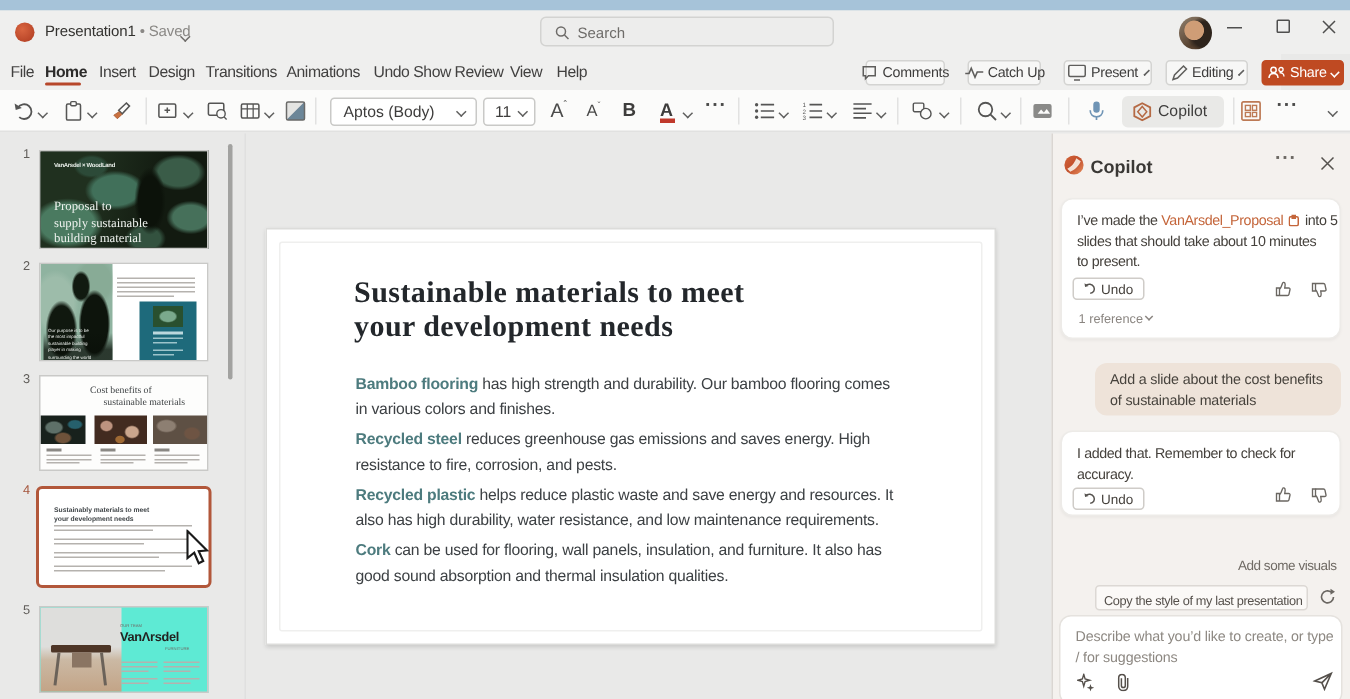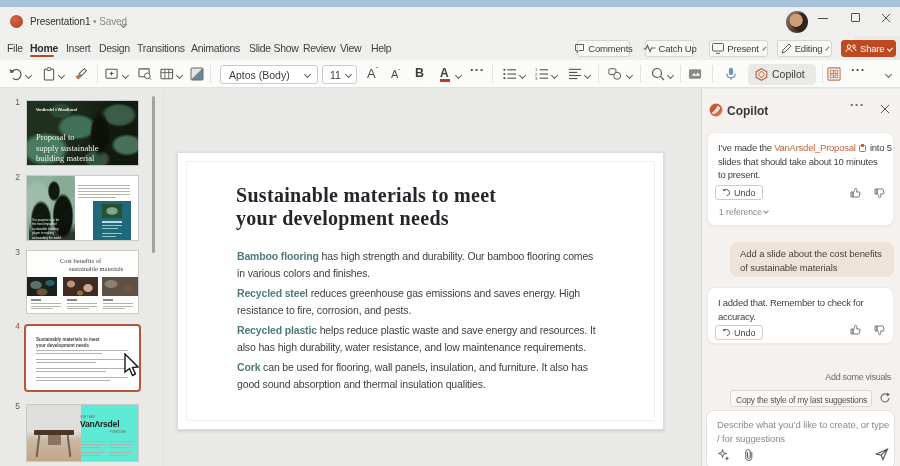--- a/index.html
+++ b/index.html
@@ -36,36 +36,43 @@
 .ctext { position:absolute; left:10px; top:8px; font-size:9.5px; letter-spacing:-0.25px; line-height:13.5px; color:#45413c; white-space:nowrap; }
 .undobtn { position:absolute; left:7px; height:15px; border:1px solid #cfccc8; border-radius:3px; background:#fff; font-size:9px; color:#45413c; display:flex; align-items:center; padding:0 6px; gap:3px; }
 </style>
 </head>
 <body>
 <div class="abs" id="bluestrip"></div>
 <div class="abs" id="titlebar">
   <div class="abs" style="left:10px;top:8px;width:13px;height:13px;border-radius:50%;background:radial-gradient(circle at 38% 35%, #d96540, #ad3a20);"></div>
   <div class="abs" style="left:30px;top:9px;font-size:10px;letter-spacing:-0.1px;color:#33322f;">Presentation1 <span style="color:#8a8885">• Saved</span></div>
   <span class="chev abs" style="left:121px;top:15px;border-color:#6e6c69;"></span>
+  <div class="abs" style="left:360px;top:4px;width:196px;height:20px;background:#ededec;border:1px solid #d3d3d1;border-radius:4px;">
+    <svg class="abs" style="left:9px;top:5px;" width="10" height="10" viewBox="0 0 10 10">
+        <circle cx="4" cy="4" r="3" fill="none" stroke="#6e6c69" stroke-width="1"></circle>
+        <line x1="6.3" y1="6.3" x2="9" y2="9" stroke="#6e6c69" stroke-width="1"></line>
+      </svg>
+    <span class="abs" style="left:24px;top:4.5px;font-size:10px;color:#6e6c69;">Search</span>
+  </div>
   <div class="abs" style="left:786px;top:4px;width:22px;height:22px;border-radius:50%;background:radial-gradient(circle at 46% 42%, #cf9d76 0 36%, transparent 39%),radial-gradient(circle at 80% 55%, #2e241c 0 40%, transparent 58%),linear-gradient(140deg, #93826f, #55402e 65%, #7a5a40);"></div>
   <div class="abs" style="left:818px;top:11px;width:10px;height:1px;background:#4f4f4e;"></div>
   <div class="abs" style="left:851px;top:6px;width:9px;height:9px;border:1px solid #4f4f4e;border-radius:1px;"></div>
   <svg class="abs" style="left:881px;top:6px;" width="10" height="10" viewBox="0 0 10 10">
       <path d="M1 1 L9 9 M9 1 L1 9" stroke="#4f4f4e" stroke-width="1"></path>
     </svg>
 </div>
 <div class="abs" id="menubar">
   <span class="mitem" style="left:7px;">File</span>
   <span class="mitem" style="left:30px;font-weight:bold;color:#2c2b2a;">Home</span>
   <div class="abs" style="left:30px;top:19px;width:24px;height:2px;background:#b7472a;border-radius:1px;"></div>
   <span class="mitem" style="left:66px;">Insert</span>
   <span class="mitem" style="left:99px;">Design</span>
   <span class="mitem" style="left:137px;">Transitions</span>
   <span class="mitem" style="left:191px;">Animations</span>
-  <span class="mitem" style="left:249px;">Slide Show</span>
+  <span class="mitem" style="left:249px;">Undo Show</span>
   <span class="mitem" style="left:303px;">Review</span>
   <span class="mitem" style="left:340px;">View</span>
   <span class="mitem" style="left:371px;text-align:right;">Help</span>
   <div class="rbtn" style="left:577px;width:53px;">
     <svg width="11" height="11" viewBox="0 0 11 11">
         <path d="M1.5 1.5 h8 v6 h-4.5 l-2 2 v-2 h-1.5 z" fill="none" stroke="#5f5e5c" stroke-width="1"></path>
       </svg>Comments</div>
   <div class="rbtn" style="left:645px;width:49px;">
     <svg width="13" height="9" viewBox="0 0 13 9">
         <path d="M0.5 5 L3 5 L4.5 1.5 L7 7.5 L8.5 4 L12.5 4" fill="none" stroke="#5f5e5c" stroke-width="1.1"></path>
@@ -409,21 +416,21 @@
     <svg class="abs" style="left:142px;top:36px;" width="11" height="11" viewBox="0 0 11 11">
         <path d="M1 5 h2 v5 h-2 z M3 6 v3.4 c0 .4.3.6.7.6 h4.6 c.5 0 .9-.3 1-.8 l.7-3.2 c.1-.6-.3-1-.9-1 h-2.6 c0 0 .5-2.5.1-3.2-.4-.7-1.3-.8-1.5-.2-.3.8-1 3.4-2.1 4.4" fill="none" stroke="#6b6762" stroke-width="0.9"></path>
       </svg>
     <svg class="abs" style="left:166px;top:37px;" width="11" height="11" viewBox="0 0 11 11">
         <path d="M1 6 h2 v-5 h-2 z M3 5 v-3.4 c0-.4.3-.6.7-.6 h4.6 c.5 0 .9.3 1 .8 l.7 3.2 c.1.6-.3 1-.9 1 h-2.6 c0 0 .5 2.5.1 3.2-.4.7-1.3.8-1.5.2-.3-.8-1-3.4-2.1-4.4" fill="none" stroke="#6b6762" stroke-width="0.9"></path>
       </svg>
   </div>
 
   <div class="abs" style="right:9px;top:283px;font-size:9px;letter-spacing:-0.3px;color:#6f6a64;">Add some visuals</div>
   <div class="abs" style="left:28px;top:301px;width:142px;height:17px;background:#fbf9f7;border:1px solid #dcd8d4;border-radius:3px;">
-    <div class="abs" style="left:5px;top:3.5px;font-size:8.5px;letter-spacing:-0.25px;color:#55504b;white-space:nowrap;">Copy the style of my last suggestions</div>
+    <div class="abs" style="left:5px;top:3.5px;font-size:8.5px;letter-spacing:-0.25px;color:#55504b;white-space:nowrap;">Copy the style of my last presentation</div>
   </div>
   <svg class="abs" style="left:177px;top:303px;" width="12" height="12" viewBox="0 0 12 12">
       <path d="M10 6 A4 4 0 1 1 8.5 2.8" fill="none" stroke="#6b6762" stroke-width="1.1"></path>
       <path d="M8 0.5 L11 2.5 L8 4.5 z" fill="#6b6762"></path>
     </svg>
 
   <div class="abs" style="left:4px;top:321px;width:189px;height:60px;background:#fff;border:1px solid #e5e2de;border-radius:8px;">
     <div class="abs" style="left:10px;top:7px;font-size:9.5px;letter-spacing:-0.1px;line-height:14px;color:#8d8882;white-space:nowrap;">Describe what you’d like to create, or type<br>/ for suggestions</div>
     <svg class="abs" style="left:11px;top:38px;" width="12" height="12" viewBox="0 0 12 12">
         <path d="M4.5 0.5 L5.4 3.6 L8.5 4.5 L5.4 5.4 L4.5 8.5 L3.6 5.4 L0.5 4.5 L3.6 3.6 Z" fill="none" stroke="#55504b" stroke-width="0.9"></path>

